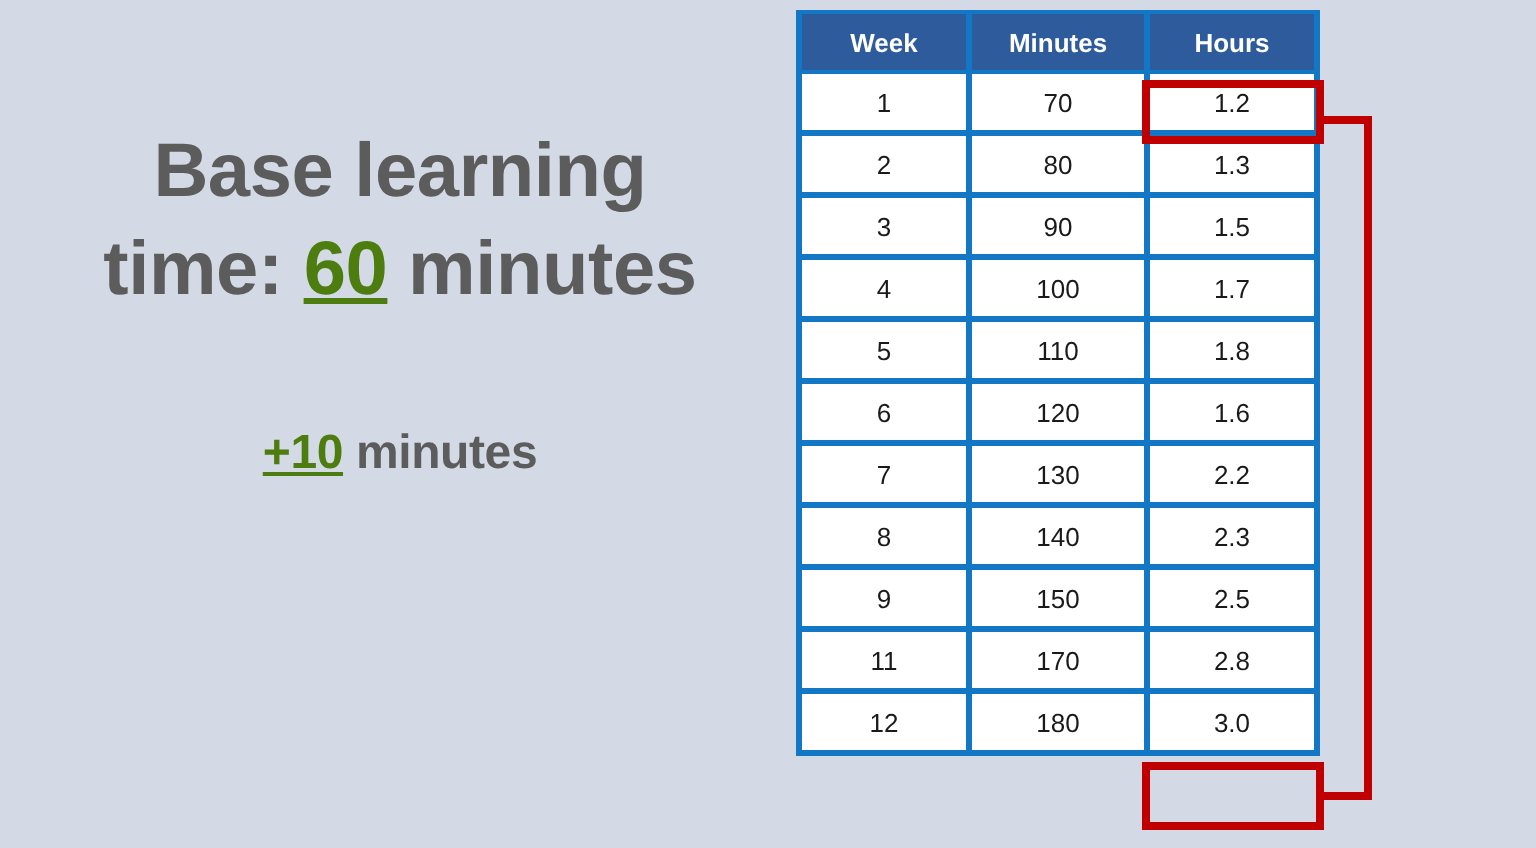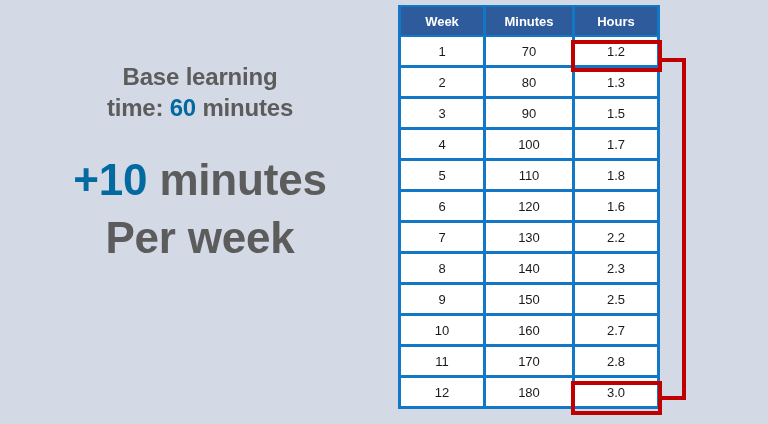--- a/index.html
+++ b/index.html
@@ -23,36 +23,37 @@
   
   #left-text {
     position: absolute;
     left: 12px;
     top: 62px;
     width: 376px;
     text-align: center;
     color: #5c5c5c;
   }
   .headline {
-    font-size: 24px;
+    font-size: 38px;
     font-weight: bold;
     line-height: 1.28;
     letter-spacing: -0.2px;
     color: #5c5c5c;
   }
   .subline {
-    margin-top: 28px;
-    font-size: 44px;
+    margin-top: 52px;
+    font-size: 24px;
     font-weight: bold;
     line-height: 1.3;
     letter-spacing: -0.2px;
     color: #5c5c5c;
   }
   .accent {
-    color: #0369a1;
+    color: #4d7c0f;
+    text-decoration: underline;
   }
 
   
   #table-wrap {
     position: absolute;
     left: 398px;
     top: 5px;
   }
   table.data-table {
     border-collapse: separate;
@@ -123,21 +124,20 @@
 
   <div id="left-text">
 
     <div class="headline">
       <span>Base learning</span><br>
       <span>time: </span><span class="accent">60</span><span> minutes</span>
     </div>
 
     <div class="subline">
       <span class="accent">+10</span><span> minutes</span><br>
-      <span>Per week</span>
     </div>
 
   </div>
 
   <div id="table-wrap">
     <table class="data-table">
       <colgroup>
         <col class="c-week">
           <col class="c-minutes">
           <col class="c-hours">
@@ -189,25 +189,20 @@
           <td>8</td>
           <td>140</td>
           <td>2.3</td>
         </tr>
         <tr>
           <td>9</td>
           <td>150</td>
           <td>2.5</td>
         </tr>
         <tr>
-          <td>10</td>
-          <td>160</td>
-          <td>2.7</td>
-        </tr>
-        <tr>
           <td>11</td>
           <td>170</td>
           <td>2.8</td>
         </tr>
         <tr>
           <td>12</td>
           <td>180</td>
           <td>3.0</td>
         </tr>
       </tbody>

